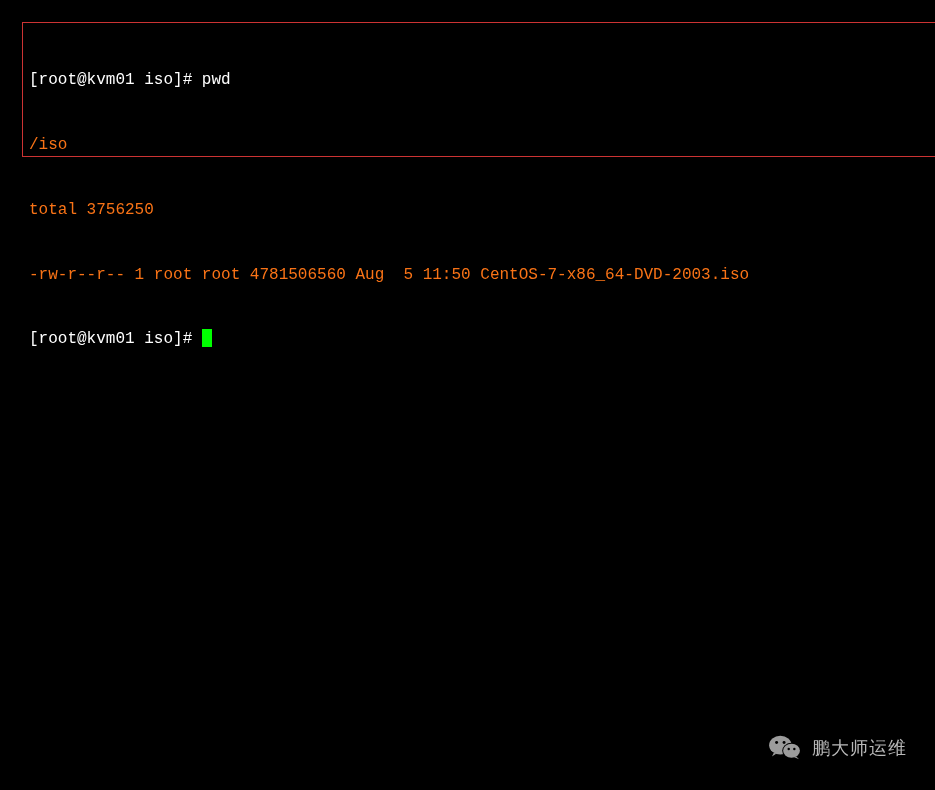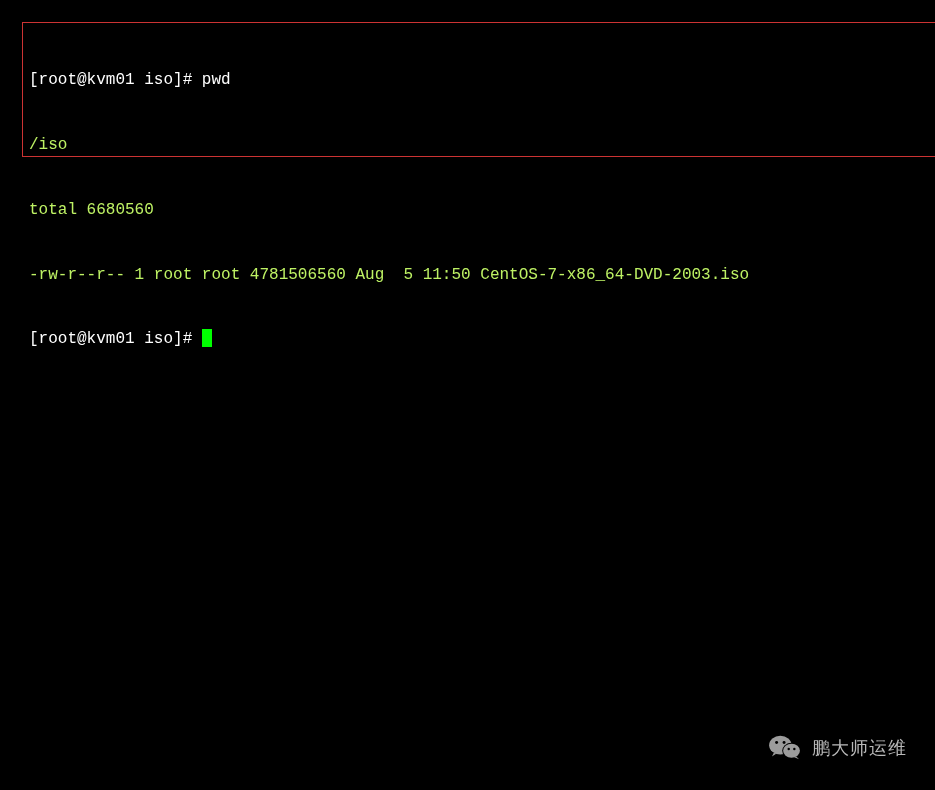--- a/index.html
+++ b/index.html
@@ -29,21 +29,21 @@
     .terminal-line {
       display: block;
     }
     .prompt {
       color: #ffffff;
     }
     .command {
       color: #ffffff;
     }
     .output {
-      color: #bef264;
+      color: #f97316;
     }
     .cursor {
       display: inline-block;
       width: 10px;
       height: 18px;
       background: #00ff00;
       vertical-align: text-bottom;
       margin-bottom: 1px;
     }
     .watermark {
@@ -70,21 +70,21 @@
       font-size: 18px;
       letter-spacing: 1px;
     }
   </style>
 </head>
 <body>
 
 <div class="terminal-box">
   <span class="terminal-line"><span class="prompt">[root@kvm01 iso]# </span><span class="command">pwd</span></span>
   <span class="terminal-line"><span class="output">/iso</span></span>
-  <span class="terminal-line"><span class="output">total 6680560</span></span>
+  <span class="terminal-line"><span class="output">total 3756250</span></span>
   <span class="terminal-line"><span class="output">-rw-r--r-- 1 root root 4781506560 Aug  5 11:50 CentOS-7-x86_64-DVD-2003.iso</span></span>
   <span class="terminal-line"><span class="prompt">[root@kvm01 iso]# </span><span class="cursor"></span></span>
 </div>
 
 <div class="watermark">
   <span class="watermark-icon">
     <svg viewBox="0 0 36 30" fill="none">
       <ellipse cx="13" cy="12" rx="12" ry="10" fill="#b8b8b8"></ellipse>
       <ellipse cx="25" cy="18" rx="10" ry="8.5" fill="#000000"></ellipse>
       <ellipse cx="25" cy="18" rx="9" ry="7.5" fill="#b8b8b8"></ellipse>

